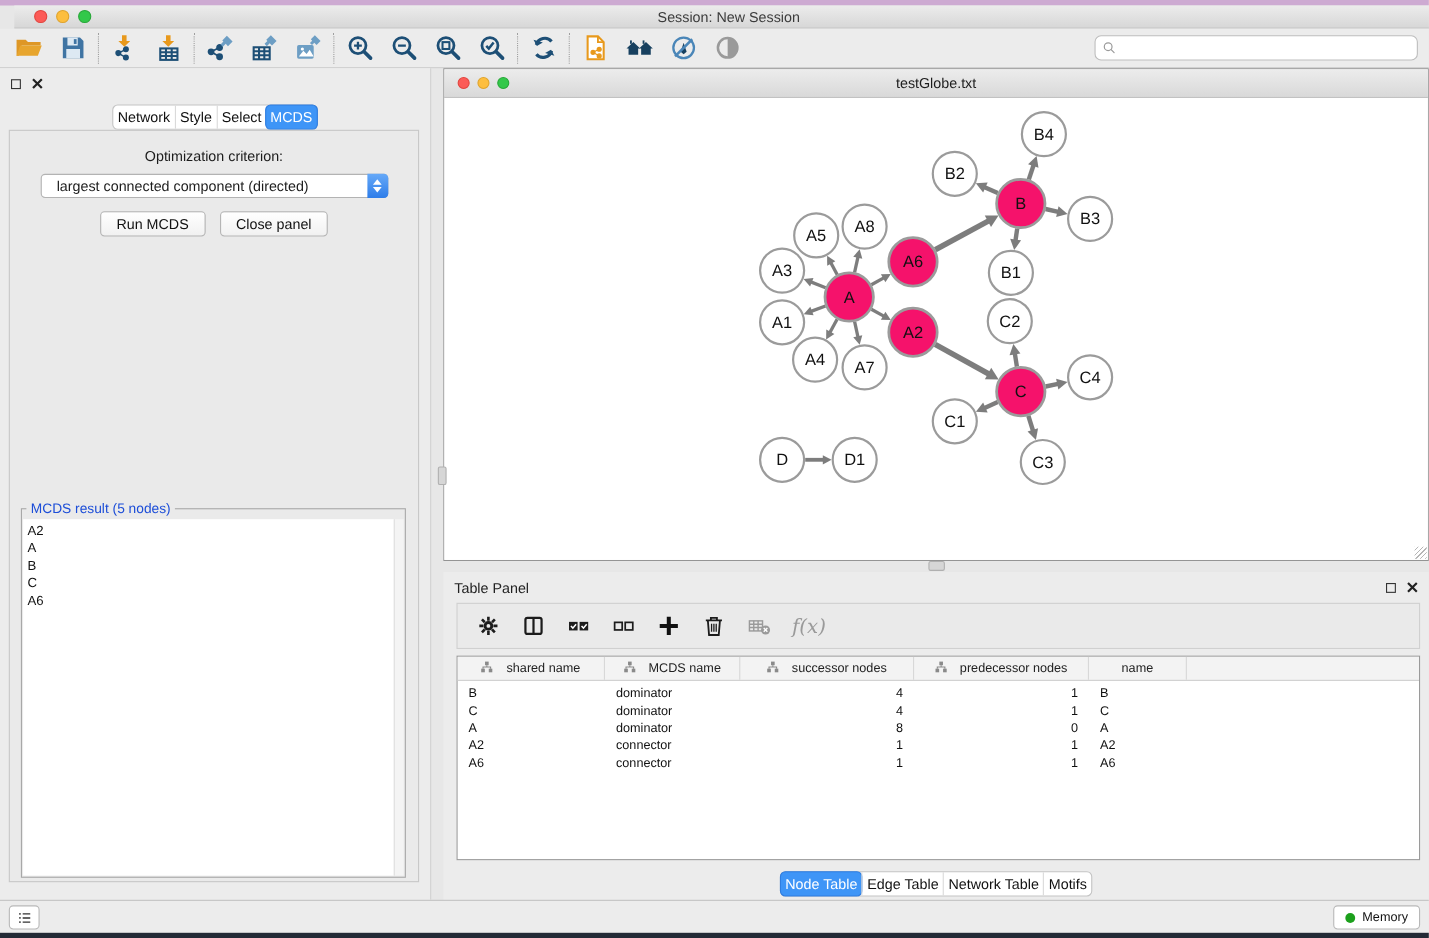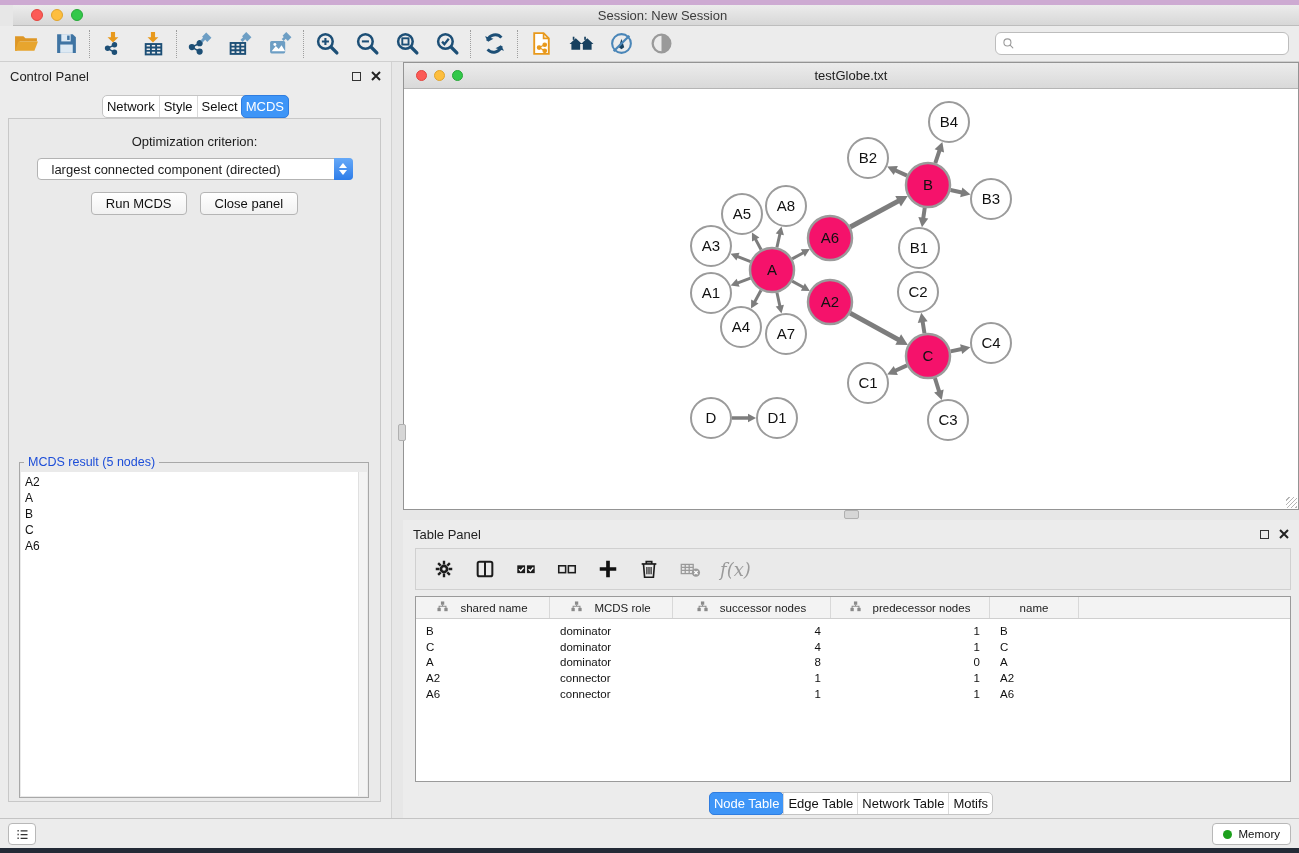--- a/index.html
+++ b/index.html
@@ -272,21 +272,20 @@
       <svg viewBox="0 0 24 24">
           <circle cx="10" cy="10" r="6.5" fill="none" stroke="#9a9a9a" stroke-width="2"></circle>
           <path d="M15 15l5 5" stroke="#9a9a9a" stroke-width="2" stroke-linecap="round"></path>
         </svg>
       <input placeholder="" style="">
     </div>
   </div>
 
   <div class="control-panel">
     <div class="panel-head">
-      <span class="ph-title">Control Panel</span>
       <span class="ph-icons">
         <span class="float-box"></span>
         <span class="close-x"><svg viewBox="0 0 10 10">
               <path d="M1 1l8 8M9 1l-8 8" stroke="#222" stroke-width="2"></path>
             </svg></span>
       </span>
     </div>
     <div class="seg-wrap">
         <div class="seg" id="cp-tabs">
           <div class="tab">Network</div>
@@ -586,21 +585,21 @@
           </div>
           <div class="th" style="width: 123px;">
             <span><svg viewBox="0 0 12 12" style="width: 11px; height: 11px;">
                 <g fill="#8a8a8a">
                   <rect x="4.3" y="0.5" width="3.6" height="3.6"></rect>
                   <rect x="0.5" y="7.5" width="3.6" height="3.6"></rect>
                   <rect x="8" y="7.5" width="3.6" height="3.6"></rect>
                 </g>
                 <path d="M6.1 4.1v1.7M2.3 7.5V5.8h7.5v1.7" stroke="#8a8a8a" fill="none" stroke-width="1.1"></path>
               </svg></span>
-            <span>MCDS role</span>
+            <span>MCDS name</span>
           </div>
           <div class="th" style="width: 158px;">
             <span><svg viewBox="0 0 12 12" style="width: 11px; height: 11px;">
                 <g fill="#8a8a8a">
                   <rect x="4.3" y="0.5" width="3.6" height="3.6"></rect>
                   <rect x="0.5" y="7.5" width="3.6" height="3.6"></rect>
                   <rect x="8" y="7.5" width="3.6" height="3.6"></rect>
                 </g>
                 <path d="M6.1 4.1v1.7M2.3 7.5V5.8h7.5v1.7" stroke="#8a8a8a" fill="none" stroke-width="1.1"></path>
               </svg></span>

